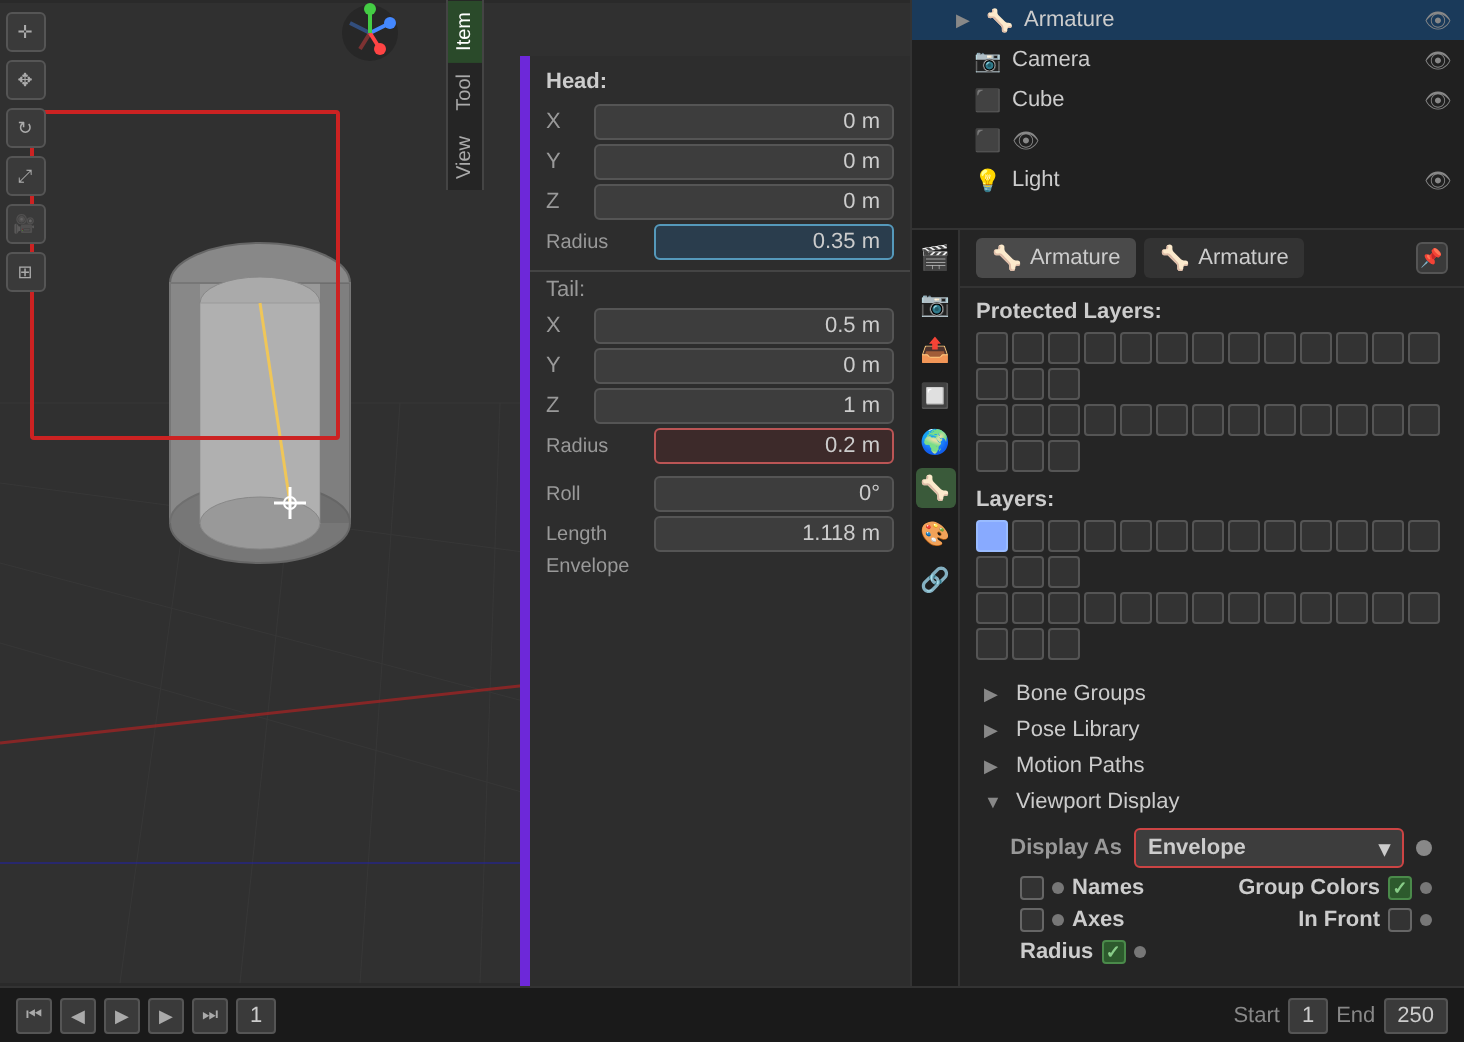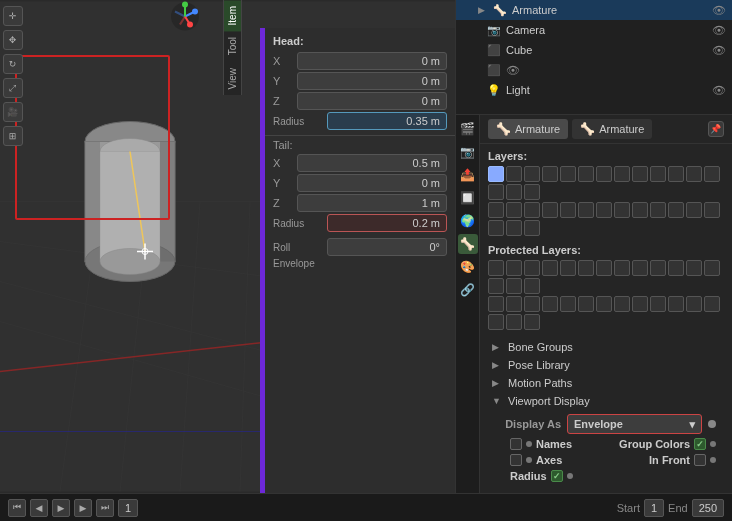--- a/index.html
+++ b/index.html
@@ -615,20 +615,24 @@
           <span class="prop-row-label" style="width:50px;font-size:10px;">Radius</span>
           <div class="prop-field prop-field-red">0.2 m</div>
         </div>
       </div>
 
       <div class="prop-row" style="margin-top:2px;">
         <span class="prop-row-label" style="width:50px;font-size:10px;">Roll</span>
         <div class="prop-field">0°</div>
       </div>
       <div class="prop-row">
+        <span class="prop-row-label" style="width:50px;font-size:10px;">Length</span>
+        <div class="prop-field">1.118 m</div>
+      </div>
+      <div class="prop-row">
         <span class="prop-row-label" style="width:50px;font-size:10px;">Envelope</span>
       </div>
     </div>
   </div>
 
   <div class="right-panel">
 
     <div class="outliner">
       <div class="outliner-item active">
         <div class="outliner-indent"></div>
@@ -688,66 +692,66 @@
           </div>
           <div style="margin-left:auto;display:flex;gap:2px;">
             <div class="mini-btn" style="position:relative;width:16px;height:16px;">📌</div>
           </div>
         </div>
 
         <div class="prop-body">
 
           <div class="prop-body-section">
             <div class="section-header">
+              <span class="section-header-title">Protected Layers:</span>
+            </div>
+            <div class="layers-row">
+              <div class="layer-dot"></div>
+              <div class="layer-dot"></div>
+              <div class="layer-dot"></div>
+              <div class="layer-dot"></div>
+              <div class="layer-dot"></div>
+              <div class="layer-dot"></div>
+              <div class="layer-dot"></div>
+              <div class="layer-dot"></div>
+              <div class="layer-dot"></div>
+              <div class="layer-dot"></div>
+              <div class="layer-dot"></div>
+              <div class="layer-dot"></div>
+              <div class="layer-dot"></div>
+              <div class="layer-dot"></div>
+              <div class="layer-dot"></div>
+              <div class="layer-dot"></div>
+            </div>
+            <div class="layers-row">
+              <div class="layer-dot"></div>
+              <div class="layer-dot"></div>
+              <div class="layer-dot"></div>
+              <div class="layer-dot"></div>
+              <div class="layer-dot"></div>
+              <div class="layer-dot"></div>
+              <div class="layer-dot"></div>
+              <div class="layer-dot"></div>
+              <div class="layer-dot"></div>
+              <div class="layer-dot"></div>
+              <div class="layer-dot"></div>
+              <div class="layer-dot"></div>
+              <div class="layer-dot"></div>
+              <div class="layer-dot"></div>
+              <div class="layer-dot"></div>
+              <div class="layer-dot"></div>
+            </div>
+          </div>
+
+          <div class="prop-body-section">
+            <div class="section-header">
               <span class="section-header-title">Layers:</span>
             </div>
             <div class="layers-row">
               <div class="layer-dot active"></div>
-              <div class="layer-dot"></div>
-              <div class="layer-dot"></div>
-              <div class="layer-dot"></div>
-              <div class="layer-dot"></div>
-              <div class="layer-dot"></div>
-              <div class="layer-dot"></div>
-              <div class="layer-dot"></div>
-              <div class="layer-dot"></div>
-              <div class="layer-dot"></div>
-              <div class="layer-dot"></div>
-              <div class="layer-dot"></div>
-              <div class="layer-dot"></div>
-              <div class="layer-dot"></div>
-              <div class="layer-dot"></div>
-              <div class="layer-dot"></div>
-            </div>
-            <div class="layers-row">
-              <div class="layer-dot"></div>
-              <div class="layer-dot"></div>
-              <div class="layer-dot"></div>
-              <div class="layer-dot"></div>
-              <div class="layer-dot"></div>
-              <div class="layer-dot"></div>
-              <div class="layer-dot"></div>
-              <div class="layer-dot"></div>
-              <div class="layer-dot"></div>
-              <div class="layer-dot"></div>
-              <div class="layer-dot"></div>
-              <div class="layer-dot"></div>
-              <div class="layer-dot"></div>
-              <div class="layer-dot"></div>
-              <div class="layer-dot"></div>
-              <div class="layer-dot"></div>
-            </div>
-          </div>
-
-          <div class="prop-body-section">
-            <div class="section-header">
-              <span class="section-header-title">Protected Layers:</span>
-            </div>
-            <div class="layers-row">
-              <div class="layer-dot"></div>
               <div class="layer-dot"></div>
               <div class="layer-dot"></div>
               <div class="layer-dot"></div>
               <div class="layer-dot"></div>
               <div class="layer-dot"></div>
               <div class="layer-dot"></div>
               <div class="layer-dot"></div>
               <div class="layer-dot"></div>
               <div class="layer-dot"></div>
               <div class="layer-dot"></div>

